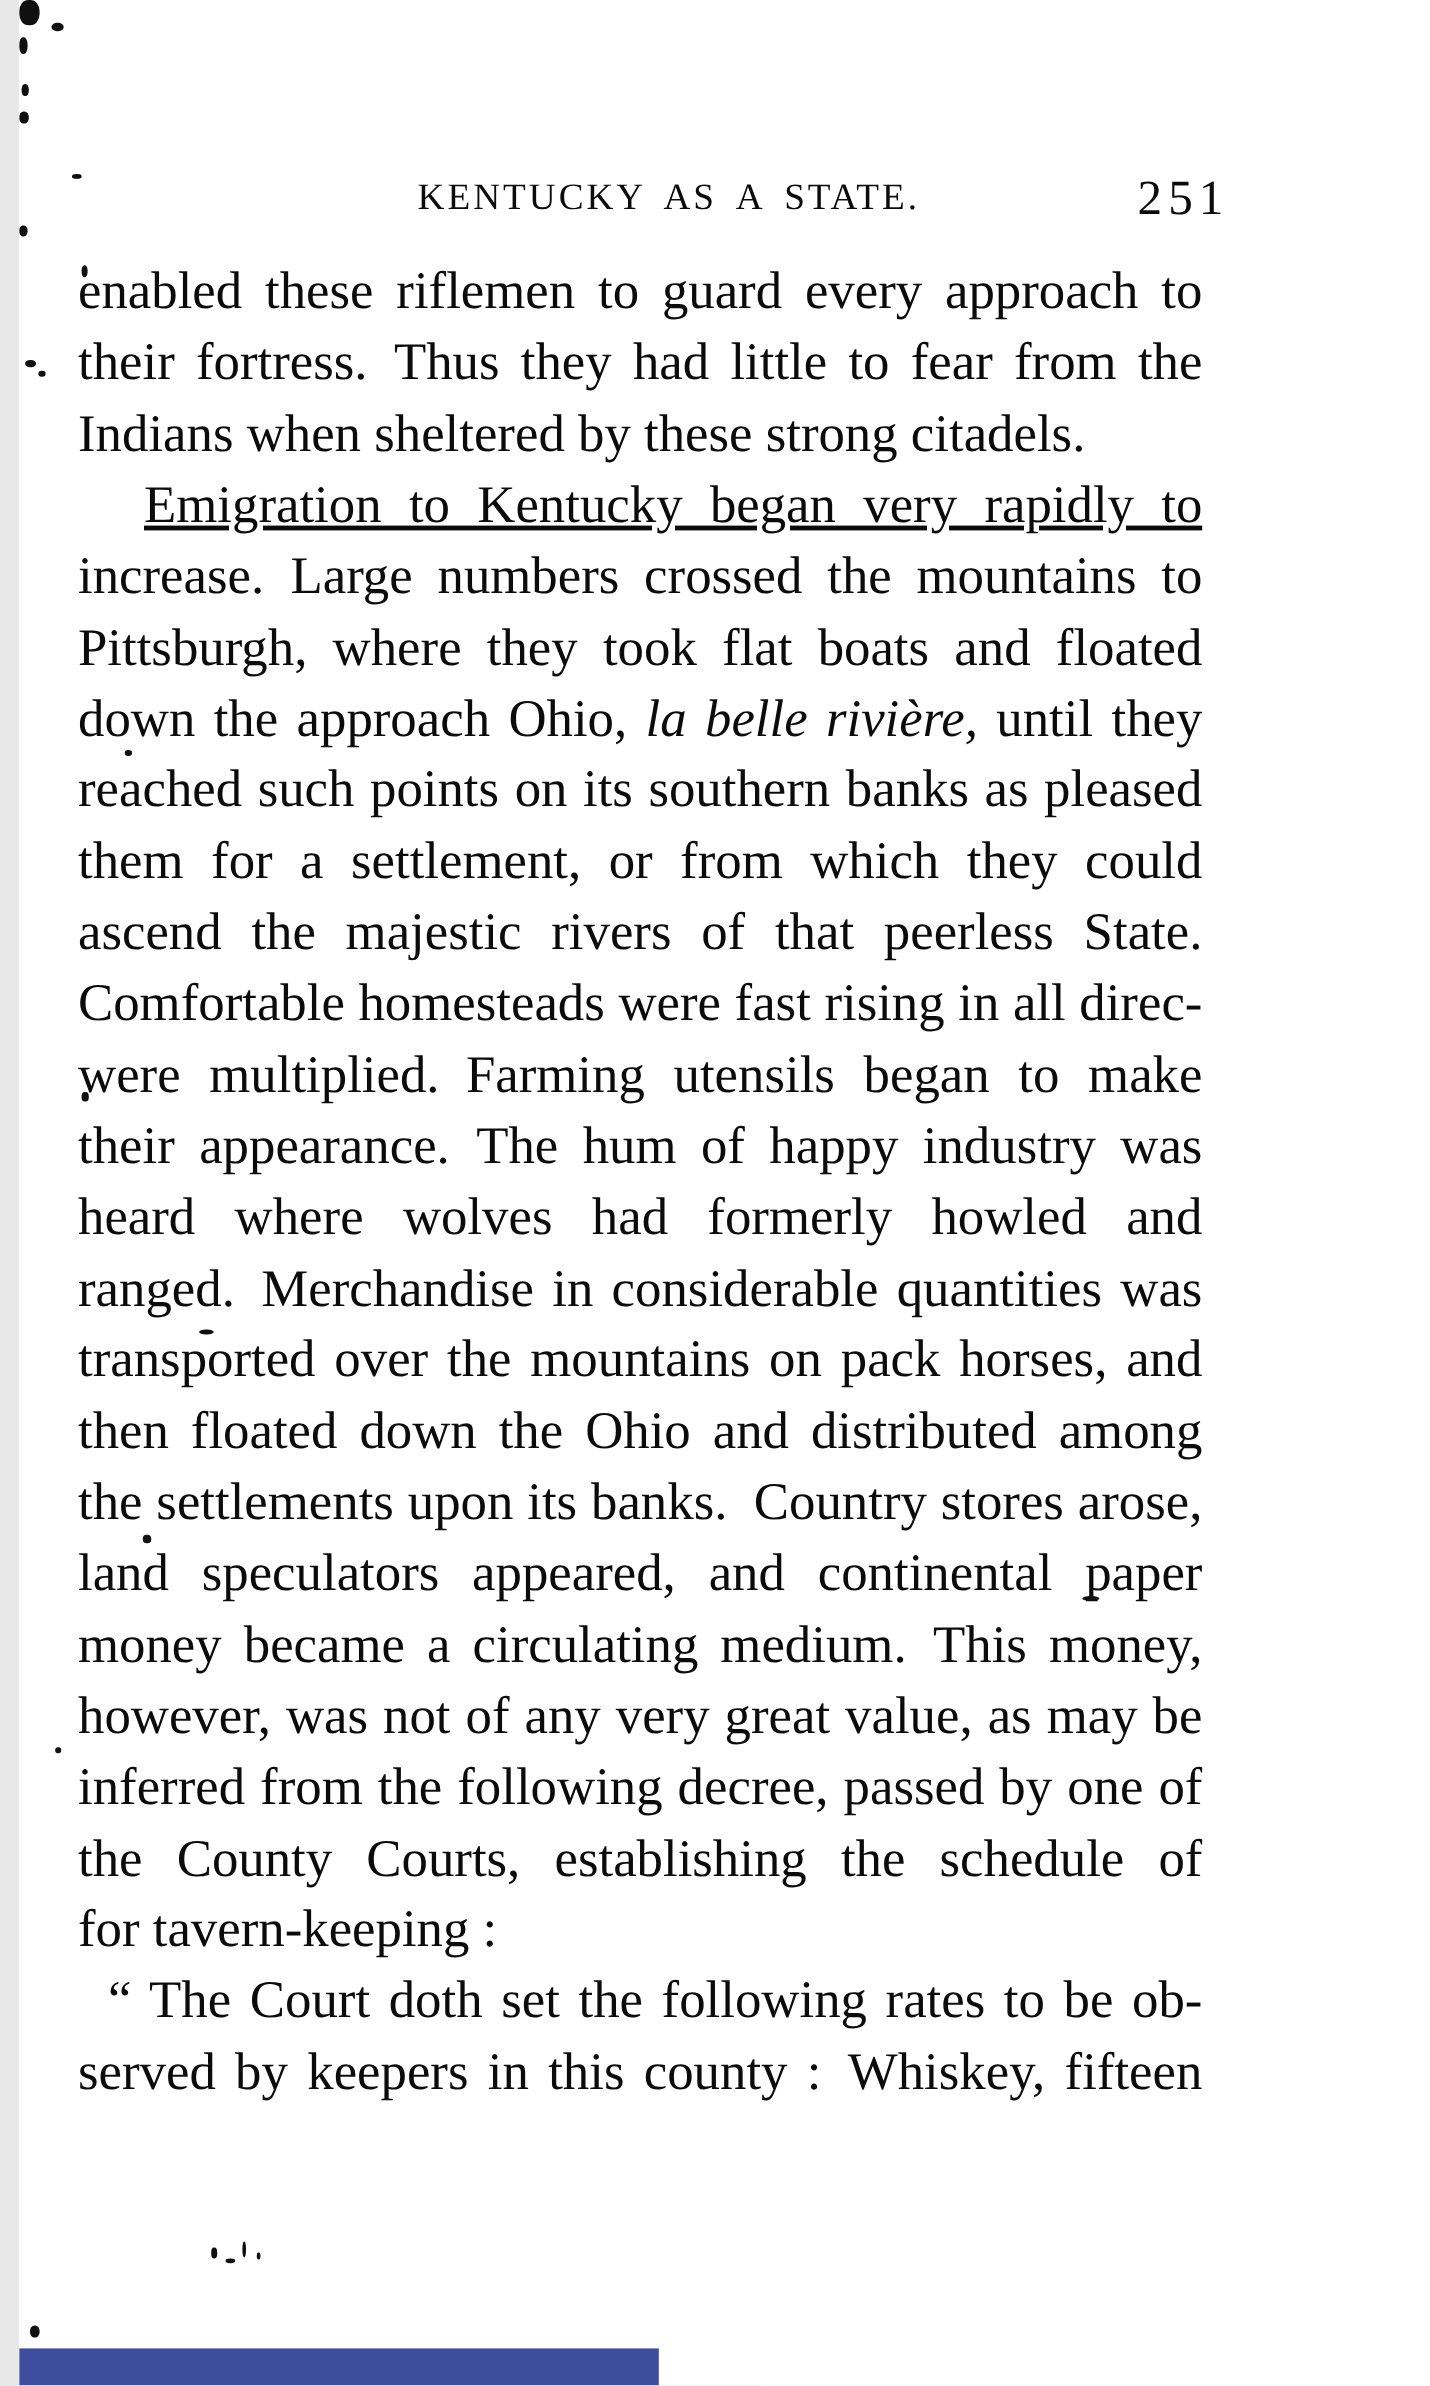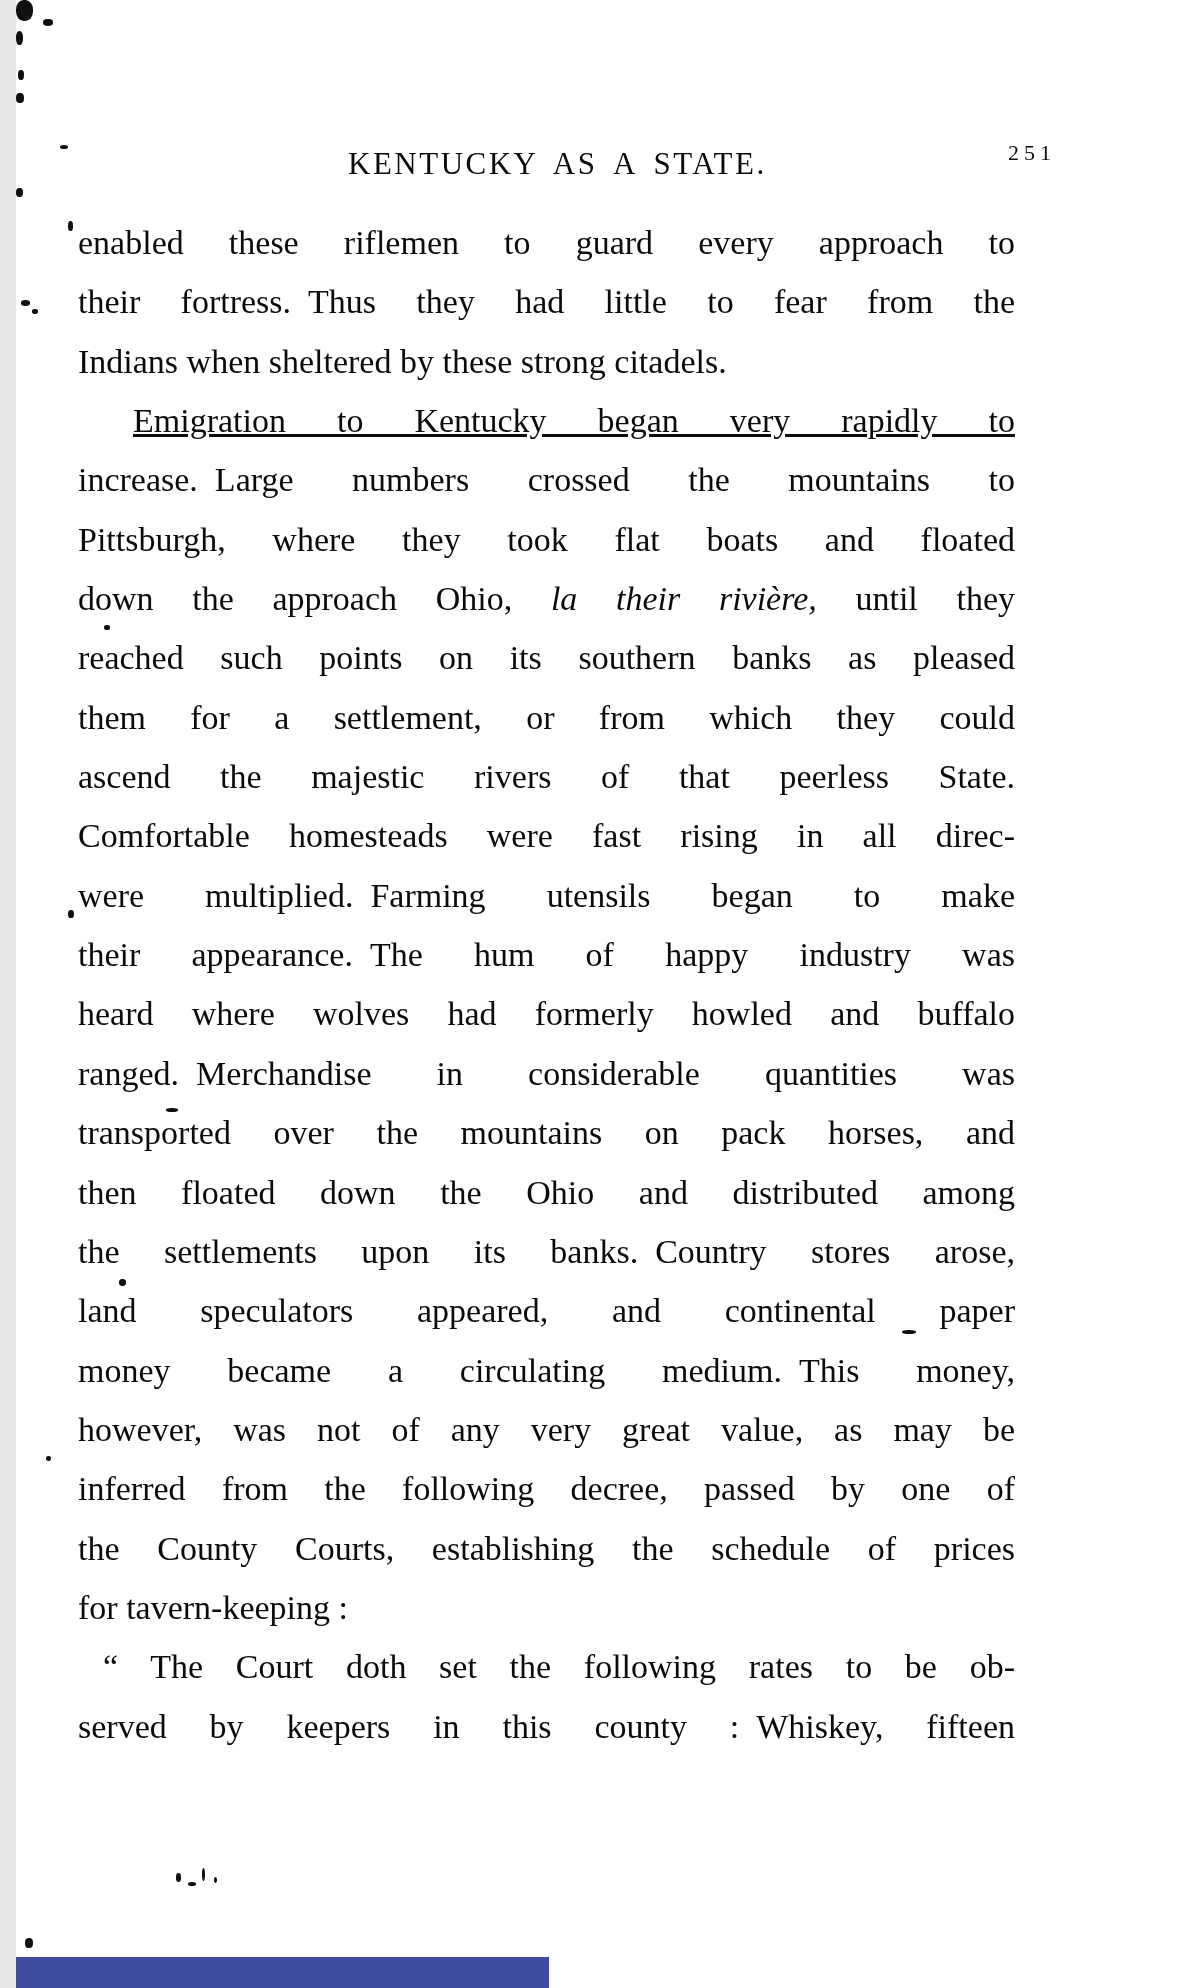--- a/index.html
+++ b/index.html
@@ -15,29 +15,29 @@
   .running-header{
     position:absolute;
     left:332px;top:146px;
     font-size:31px;
     letter-spacing:2.5px;
     word-spacing:7px;
     white-space:nowrap;
   }
   .page-number{
     position:absolute;
-    left:992px;top:140px;
-    font-size:22px;
+    left:932px;top:140px;
+    font-size:41px;
     letter-spacing:5px;
   }
   .body-text{
     position:absolute;
-    left:62px;top:213px;
+    left:49px;top:213px;
     width:937px;
-    font-size:34px;
+    font-size:44px;
   }
   .line{
     height:59.35px;
     line-height:59.35px;
     text-align:justify;
     text-align-last:justify;
     overflow:hidden;
     white-space:normal;
   }
   .line.no-just{
@@ -63,21 +63,21 @@
   </div>
   <div class="page-number">251</div>
 
   <div class="body-text" id="body-text">
       <div class="line"><span>enabled these riflemen to guard every approach to</span></div>
       <div class="line"><span>their fortress. Thus they had little to fear from the</span></div>
       <div class="line no-just"><span>Indians when sheltered by these strong citadels.</span></div>
       <div class="line" style="text-indent: 55px; text-decoration: underline;"><span>Emigration to Kentucky began very rapidly to</span></div>
       <div class="line"><span>increase. Large numbers crossed the mountains to</span></div>
       <div class="line"><span>Pittsburgh, where they took flat boats and floated</span></div>
-      <div class="line"><span>down the approach Ohio, </span><span class="ital">la their rivière,</span><span> until they</span></div>
+      <div class="line"><span>down the approach Ohio, </span><span class="ital">la belle rivière,</span><span> until they</span></div>
       <div class="line"><span>reached such points on its southern banks as pleased</span></div>
       <div class="line"><span>them for a settlement, or from which they could</span></div>
       <div class="line"><span>ascend the majestic rivers of that peerless State.</span></div>
       <div class="line"><span>Comfortable homesteads were fast rising in all direc-</span></div>
       <div class="line"><span>were multiplied. Farming utensils began to make</span></div>
       <div class="line"><span>their appearance. The hum of happy industry was</span></div>
       <div class="line"><span>heard where wolves had formerly howled and buffalo</span></div>
       <div class="line"><span>ranged. Merchandise in considerable quantities was</span></div>
       <div class="line"><span>transported over the mountains on pack horses, and</span></div>
       <div class="line"><span>then floated down the Ohio and distributed among</span></div>

